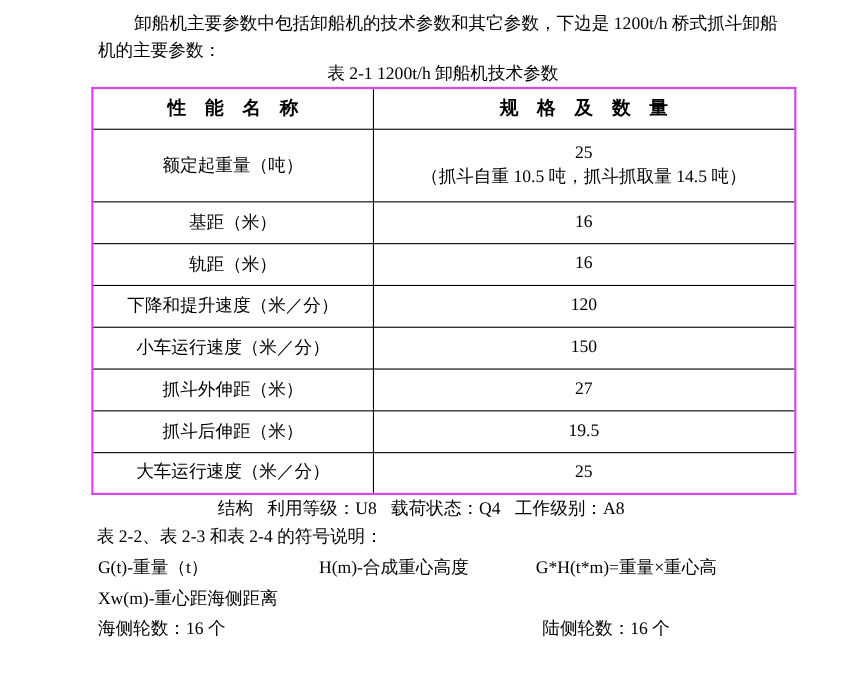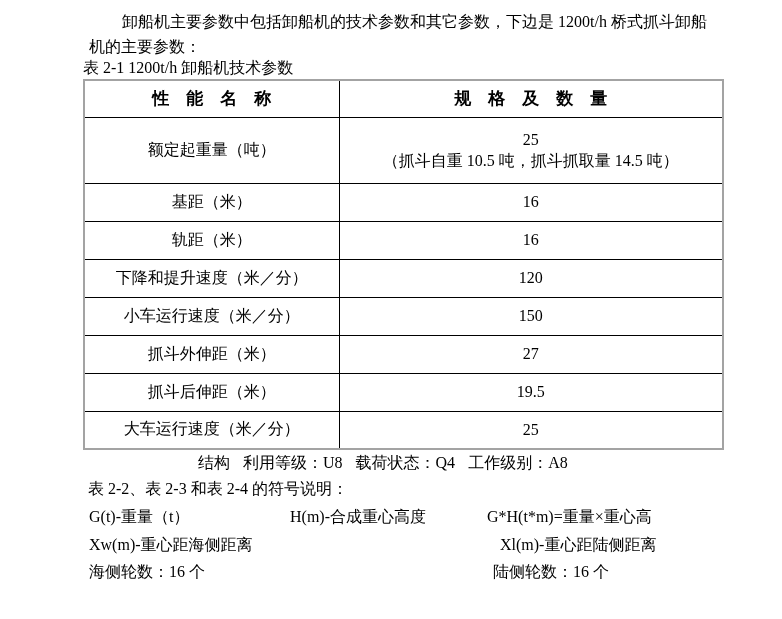--- a/index.html
+++ b/index.html
@@ -19,29 +19,29 @@
   }
   .abs {
     position: absolute;
     white-space: nowrap;
     line-height: 20px;
   }
   .intro-line1 { left: 89px; top: 12px; text-indent: 33px; }
   .intro-line2 { left: 89px; top: 37px; font-family: Liberation Serif, serif; }
   .caption {
     left: 83px; top: 58px; width: 639px;
-    text-align: left;
+    text-align: center;
   }
   table.params {
     position: absolute;
     left: 83px; top: 79px;
     width: 639px;
     border-collapse: collapse;
     table-layout: fixed;
-    border: 2px solid #a3a3a3;
+    border: 2px solid #d946ef;
   }
   table.params th, table.params td {
     border: 1px solid #000;
     text-align: center;
     vertical-align: middle;
     padding: 0;
     font-size: 16px;
     font-weight: normal;
   }
   tr.hdr-row    { height: 37px; }
@@ -135,21 +135,20 @@
   <div class="abs symbols-heading">表 2-2、表 2-3 和表 2-4 的符号说明：</div>
 
   <div class="abs sym-line sym1">
     <span class="sx-a">G(t)-重量（t）</span>
     <span class="sx-b">H(m)-合成重心高度</span>
     <span class="sx-c">G*H(t*m)=重量×重心高</span>
   </div>
 
   <div class="abs sym-line sym2">
     <span class="sx-a">Xw(m)-重心距海侧距离</span>
-    <span class="sx-d">Xl(m)-重心距陆侧距离</span>
   </div>
 
   <div class="abs sym-line sym3">
     <span class="sx-a">海侧轮数：16 个</span>
     <span class="sx-e">陆侧轮数：16 个</span>
   </div>
 
 </div>
 
 </body></html>

